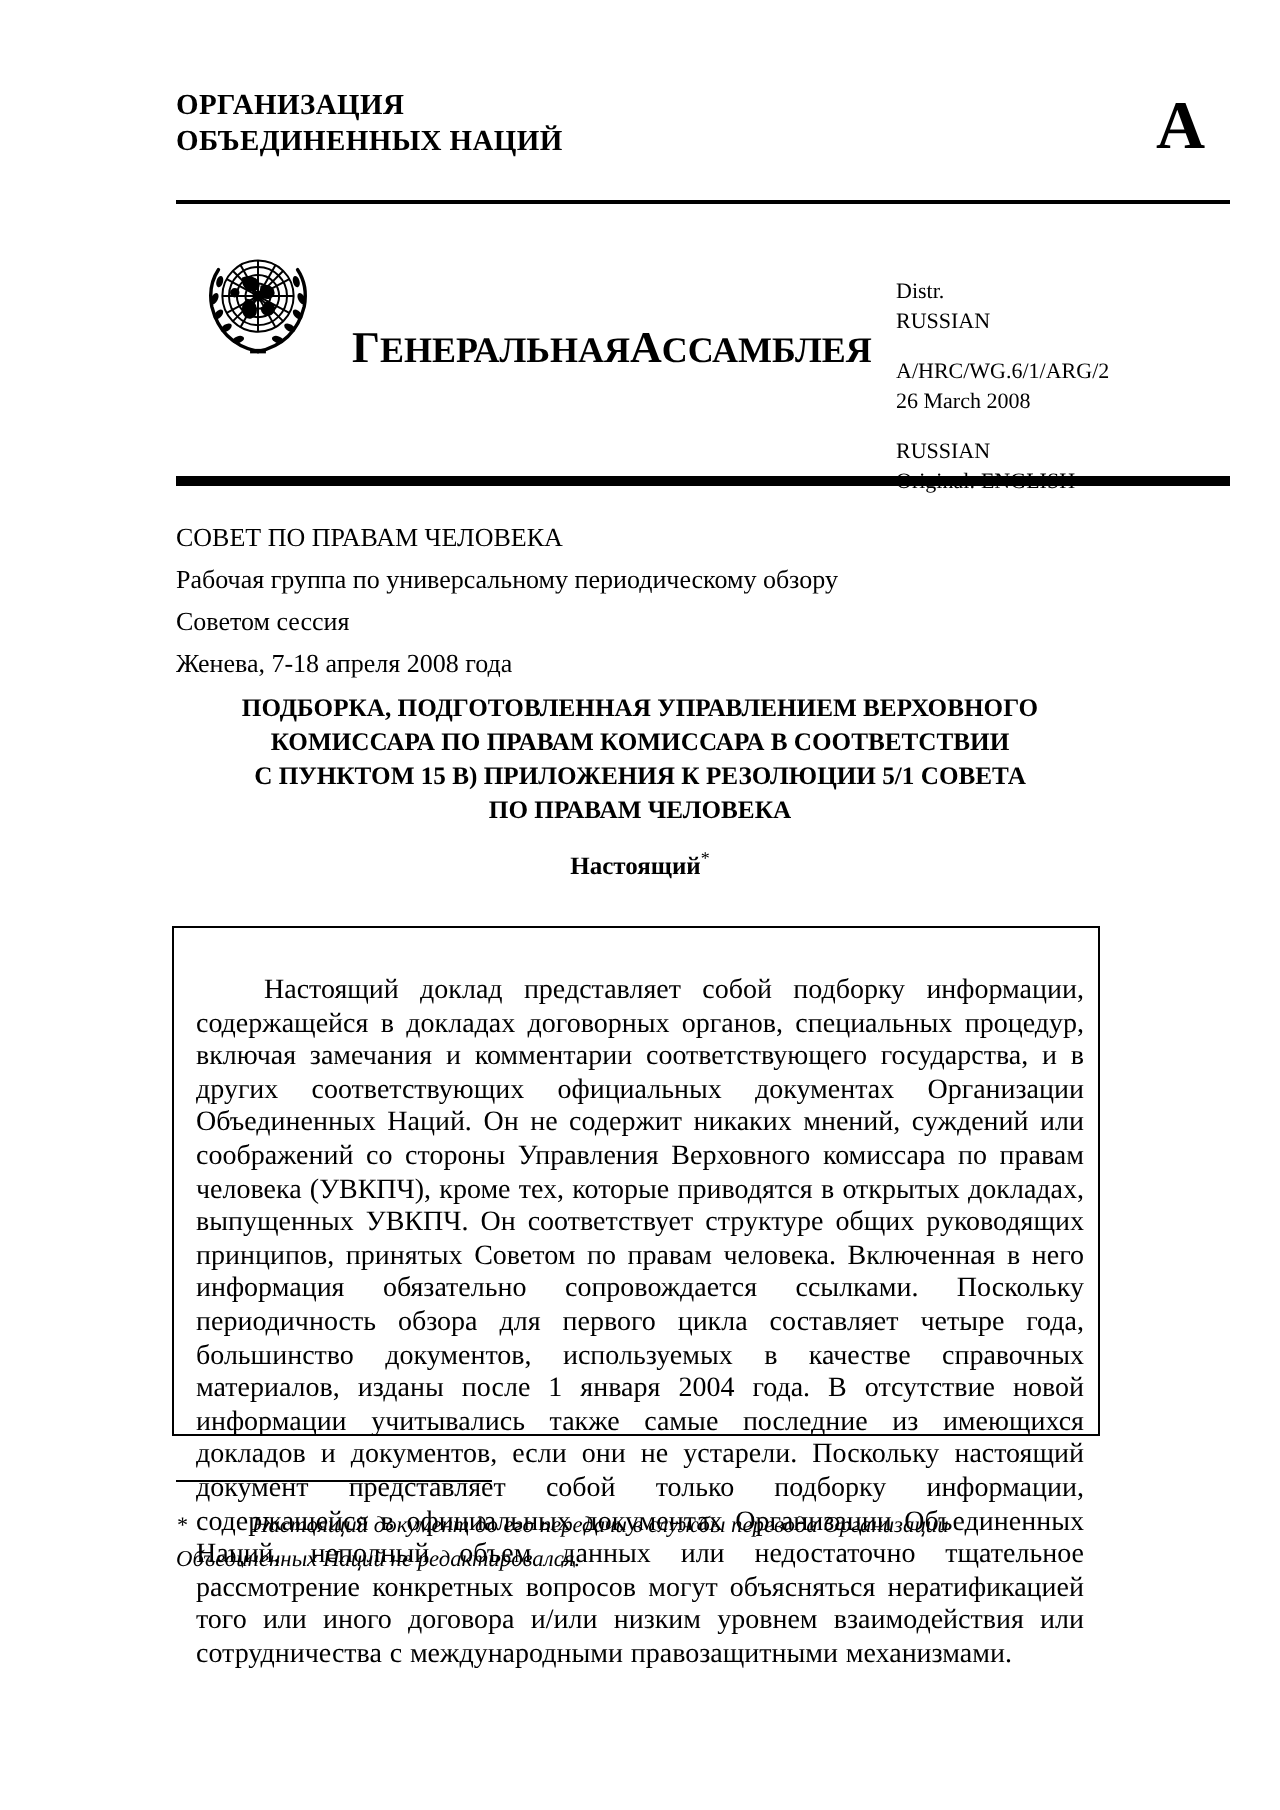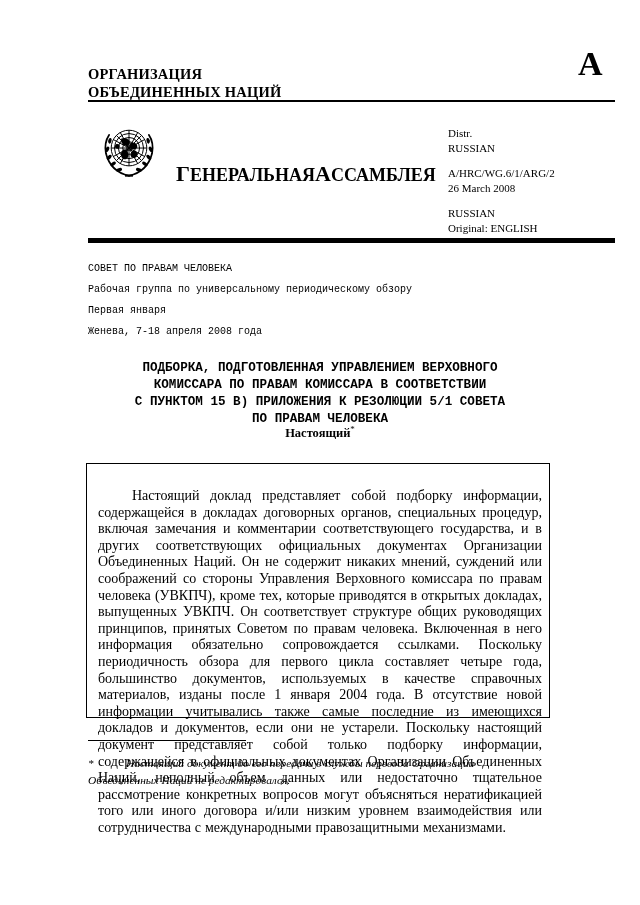--- a/index.html
+++ b/index.html
@@ -21,21 +21,20 @@
     width: 640px;
     height: 905px;
   }
 
   
   .masthead {
     position: absolute;
     left: 88px;
     top: 44px;
     width: 464px;
-    margin-top: 21px;
   }
   .org-name {
     font-weight: bold;
     font-size: 14.5px;
     line-height: 18px;
     letter-spacing: 0.2px;
   }
   .org-name div { white-space: nowrap; }
 
   .symbol-letter {
@@ -83,51 +82,49 @@
     white-space: nowrap;
     margin-top: 31px;
   }
   .ga-title .sc-big { font-size: 22px; }
   .ga-title .sc-small { font-size: 18px; }
 
   
   .distr {
     position: absolute;
     left: 448px;
-    top: 126px;
+    top: 139px;
     font-size: 11px;
     line-height: 14.5px;
     font-family: "Liberation Serif", "DejaVu Serif", serif;
   }
   .distr .grp { margin-bottom: 11px; }
   .distr .grp:last-child { margin-bottom: 5px; }
   .distr div { white-space: nowrap; }
 
   
   .council {
     position: absolute;
     left: 88px;
     top: 258px;
-    font-size: 10px;
+    font-size: 13px;
     line-height: 21px;
-    font-family: Liberation Mono, monospace;
   }
   .council div { white-space: nowrap; }
 
   
   .doc-title {
     position: absolute;
     left: 88px;
-    top: 360px;
+    top: 346px;
     width: 464px;
     text-align: center;
     font-weight: bold;
     font-size: 12.6px;
     line-height: 17px;
-    font-family: Liberation Mono, monospace;
   }
   .doc-title div { white-space: nowrap; }
 
   .country {
     position: absolute;
     left: 88px;
     top: 424px;
     width: 464px;
     text-align: center;
     font-weight: bold;
@@ -275,21 +272,21 @@
       <div>RUSSIAN</div>
       <div>Original:  ENGLISH</div>
     </div>
   </div>
 
   <div class="rule-thick"></div>
 
   <div class="council">
     <div>СОВЕТ ПО ПРАВАМ ЧЕЛОВЕКА</div>
     <div>Рабочая группа по универсальному периодическому обзору</div>
-    <div>Первая января</div>
+    <div>Советом сессия</div>
     <div>Женева, 7-18 апреля 2008 года</div>
   </div>
 
   <div class="doc-title">
     <div>ПОДБОРКА, ПОДГОТОВЛЕННАЯ УПРАВЛЕНИЕМ ВЕРХОВНОГО</div>
     <div>КОМИССАРА ПО ПРАВАМ КОМИССАРА В СООТВЕТСТВИИ</div>
     <div>С ПУНКТОМ 15 B) ПРИЛОЖЕНИЯ К РЕЗОЛЮЦИИ 5/1 СОВЕТА</div>
     <div>ПО ПРАВАМ ЧЕЛОВЕКА</div>
   </div>
 

